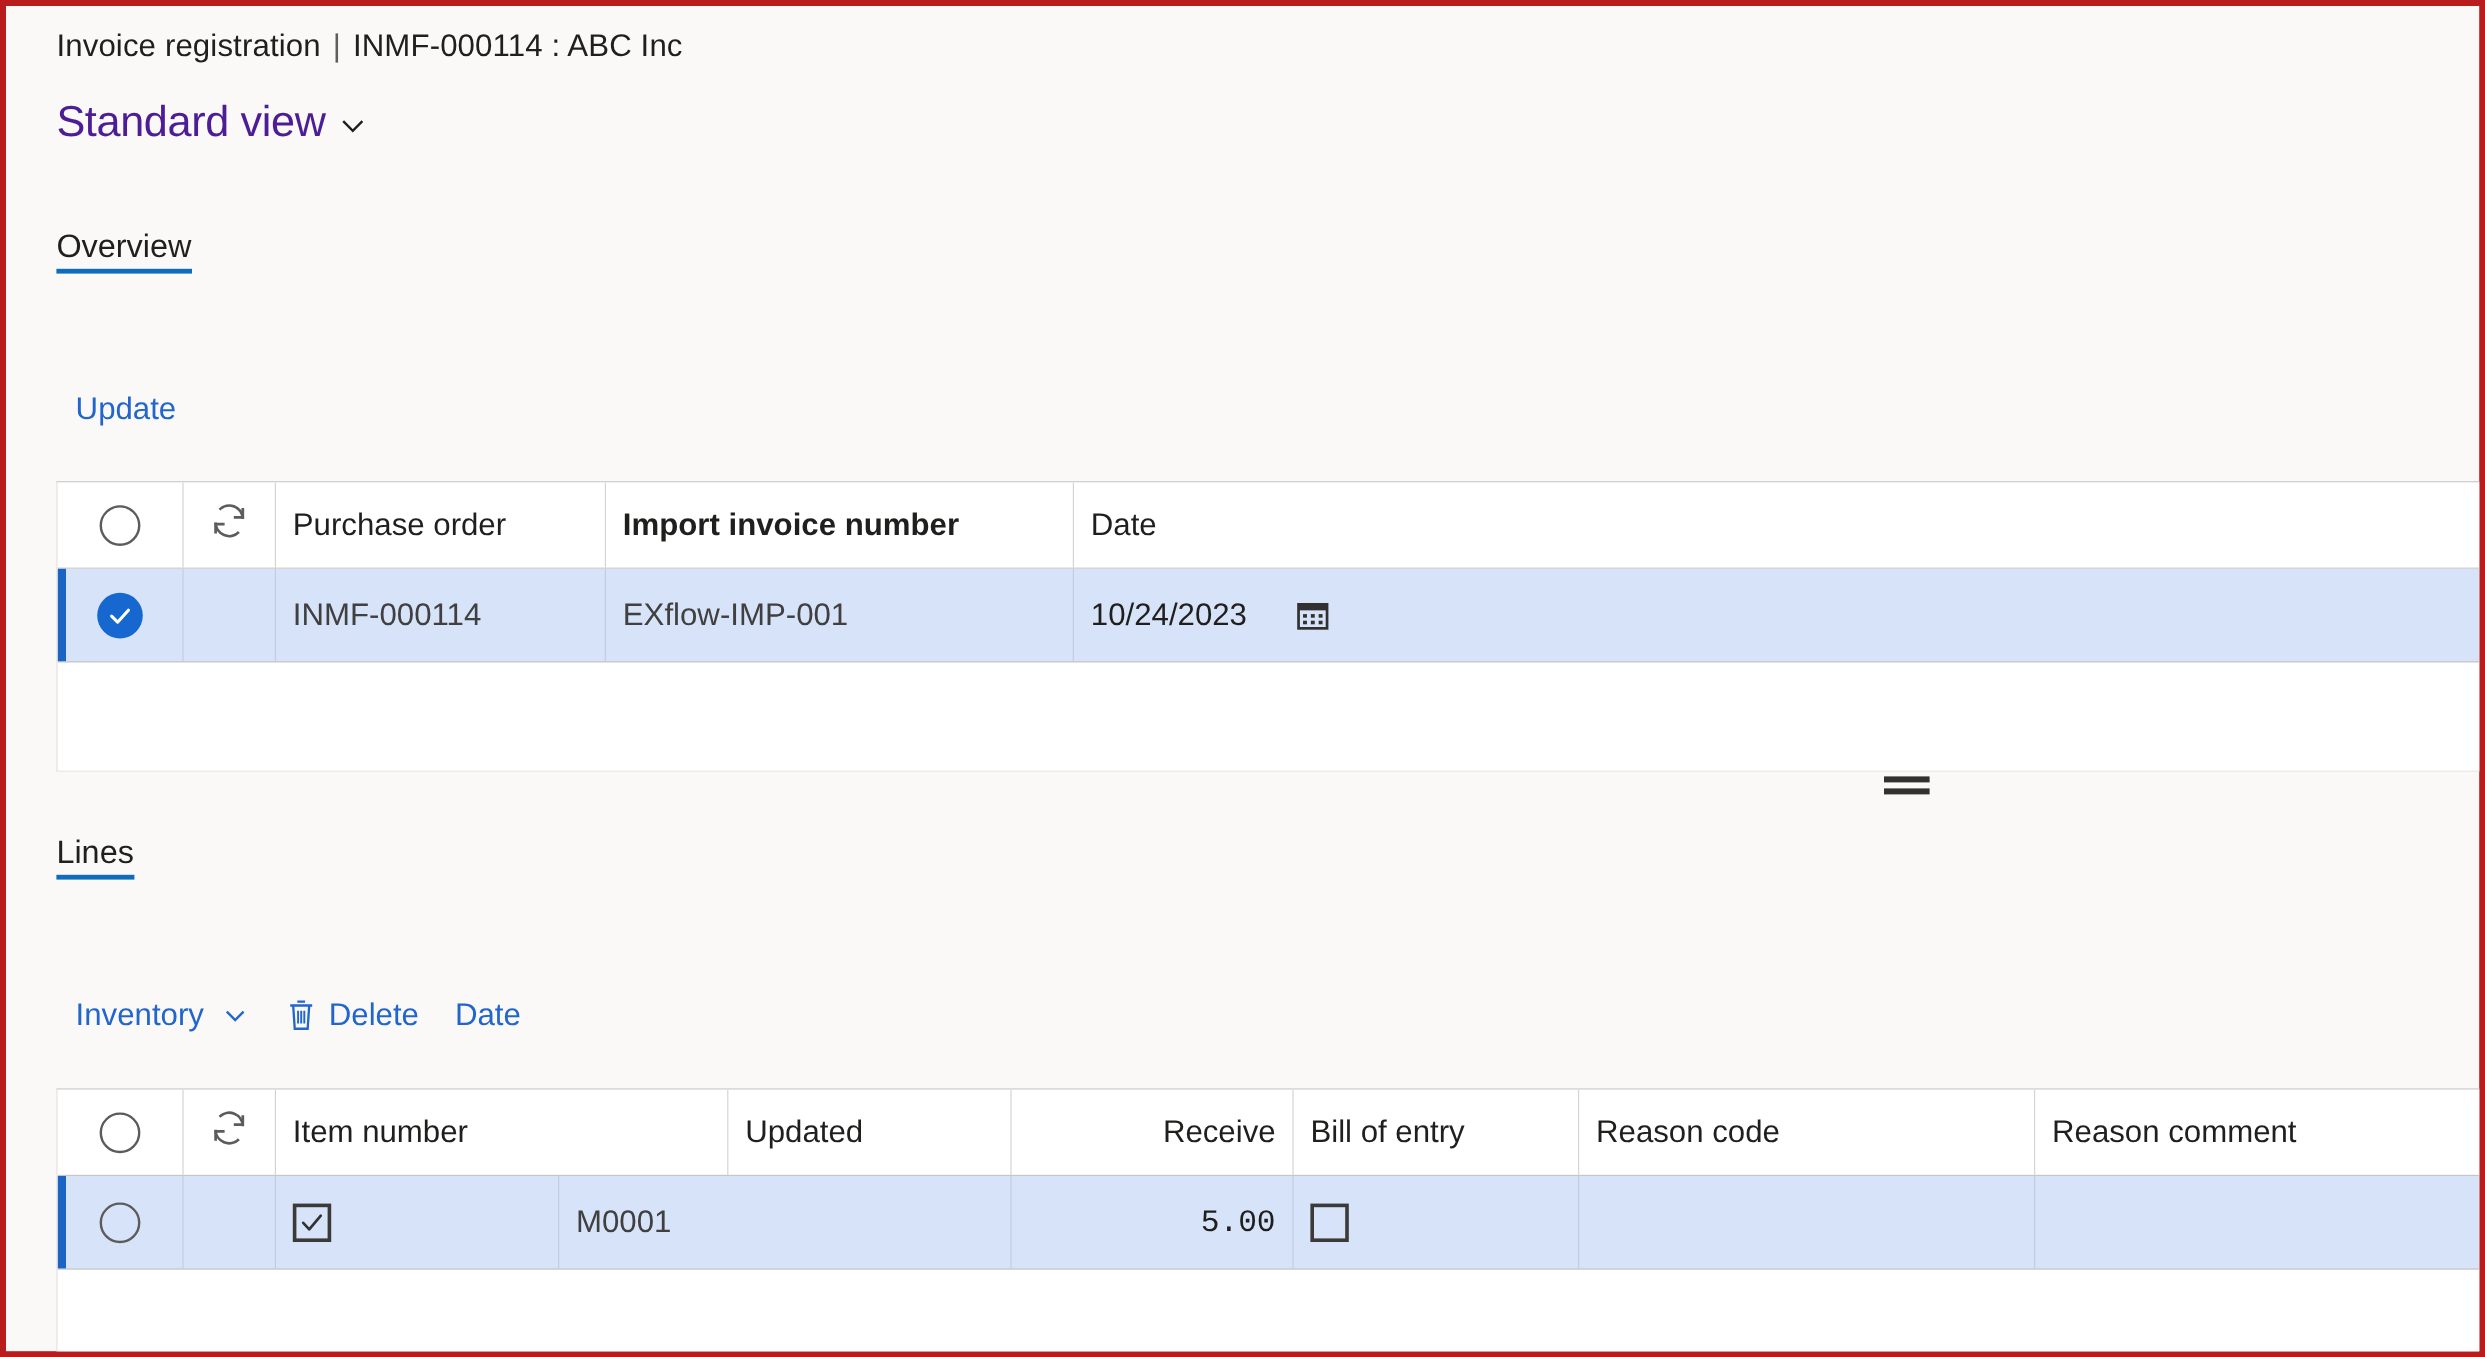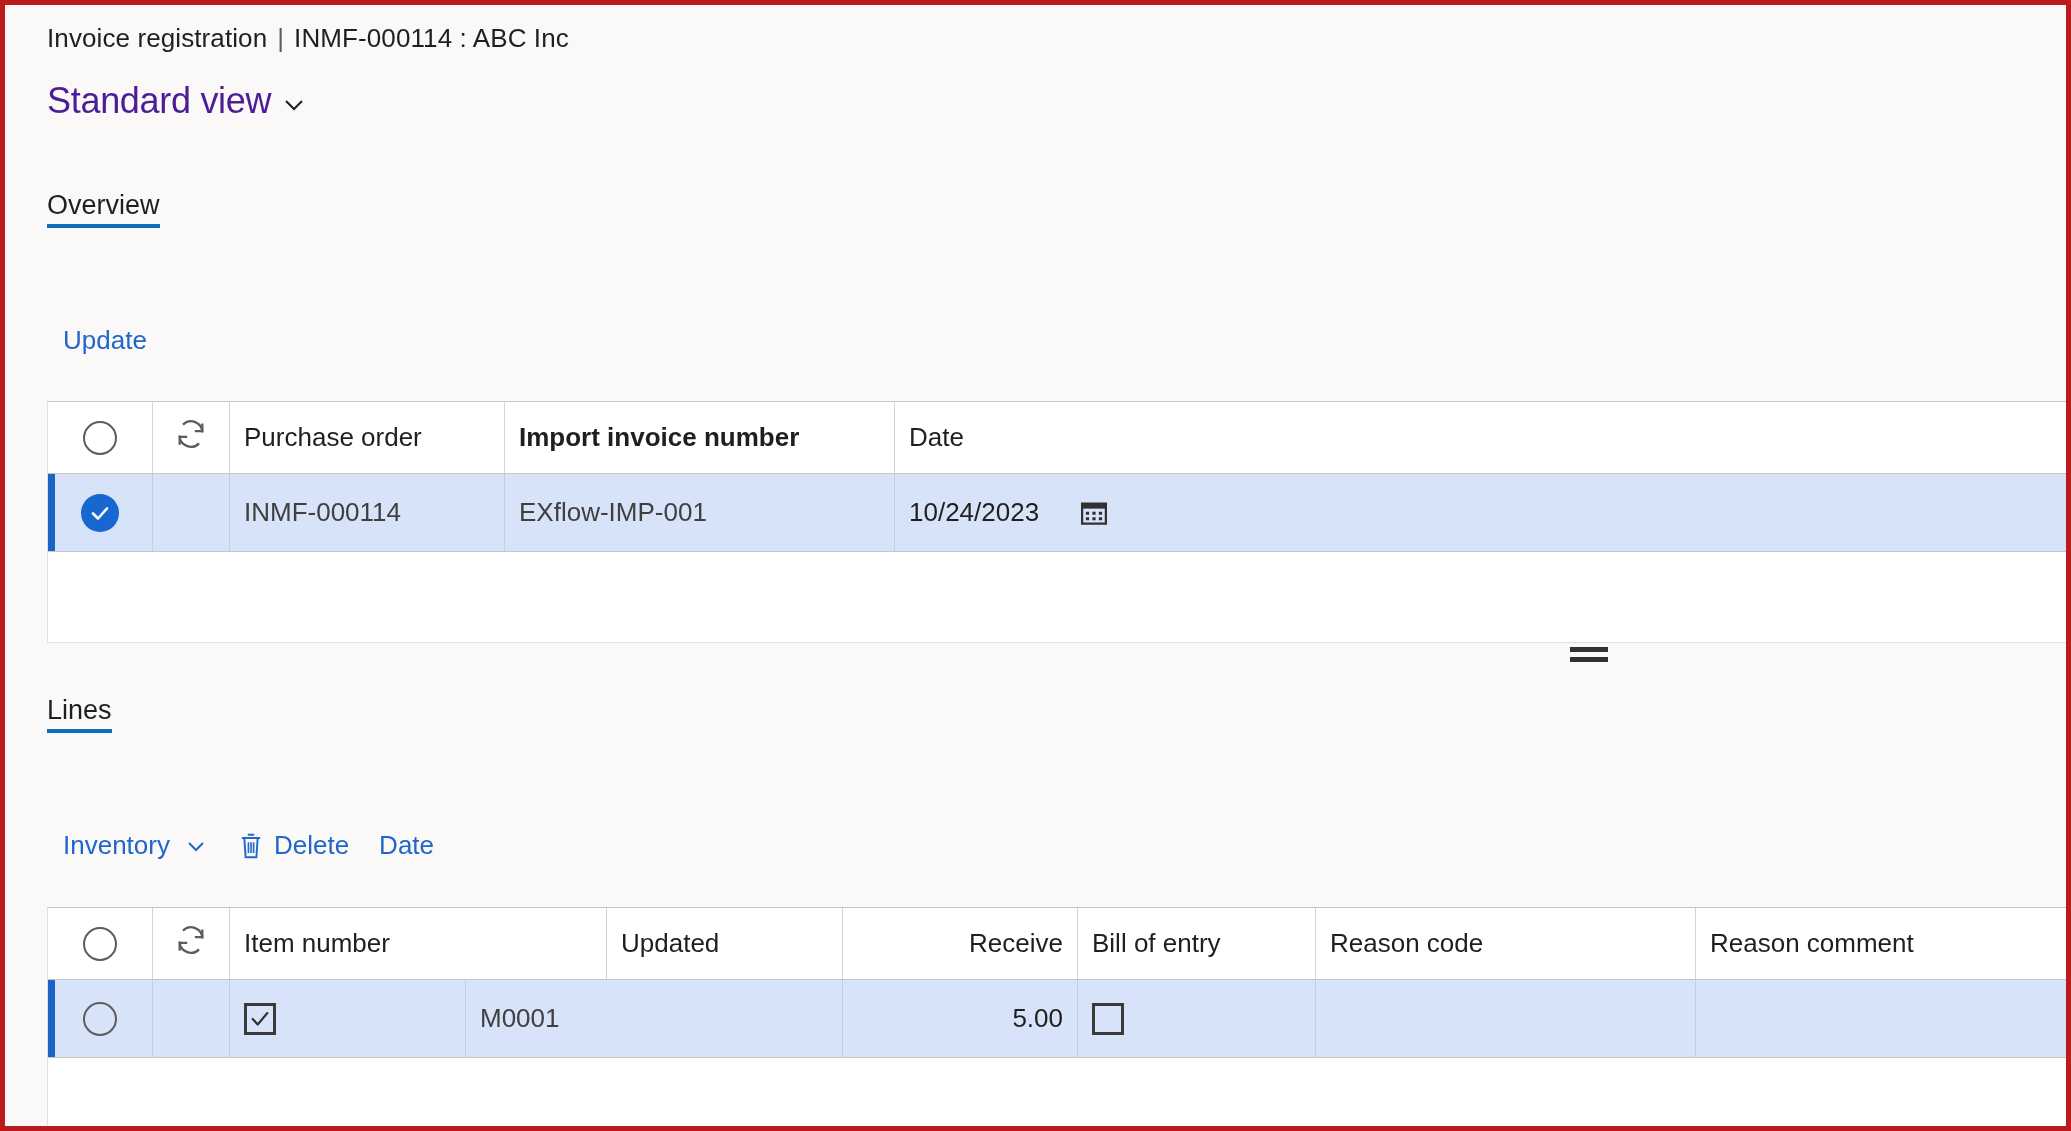--- a/index.html
+++ b/index.html
@@ -373,21 +373,21 @@
       <div class="cell" style="width:236px;">
         <span class="cbox">
           <svg width="22" height="22" viewBox="0 0 24 24" aria-hidden="true">
             <path d="M4 12 L9.5 18 L20 5.5" fill="none" stroke="#323130" stroke-width="2.4" stroke-linecap="round" stroke-linejoin="round"></path>
           </svg>
         </span>
       </div>
       <div class="cell link" style="width:377px;">
         <span>M0001</span>
       </div>
-      <div class="cell num" style="width:235px;">
+      <div class="cell num" style="width:235px;font-family:Liberation Mono, monospace;">
         <span>5.00</span>
       </div>
       <div class="cell" style="width:238px;">
         <span class="cbox"></span>
       </div>
       <div class="cell" style="width:380px;">
         <span></span>
       </div>
       <div class="cell grow nobr">
         <span></span>

